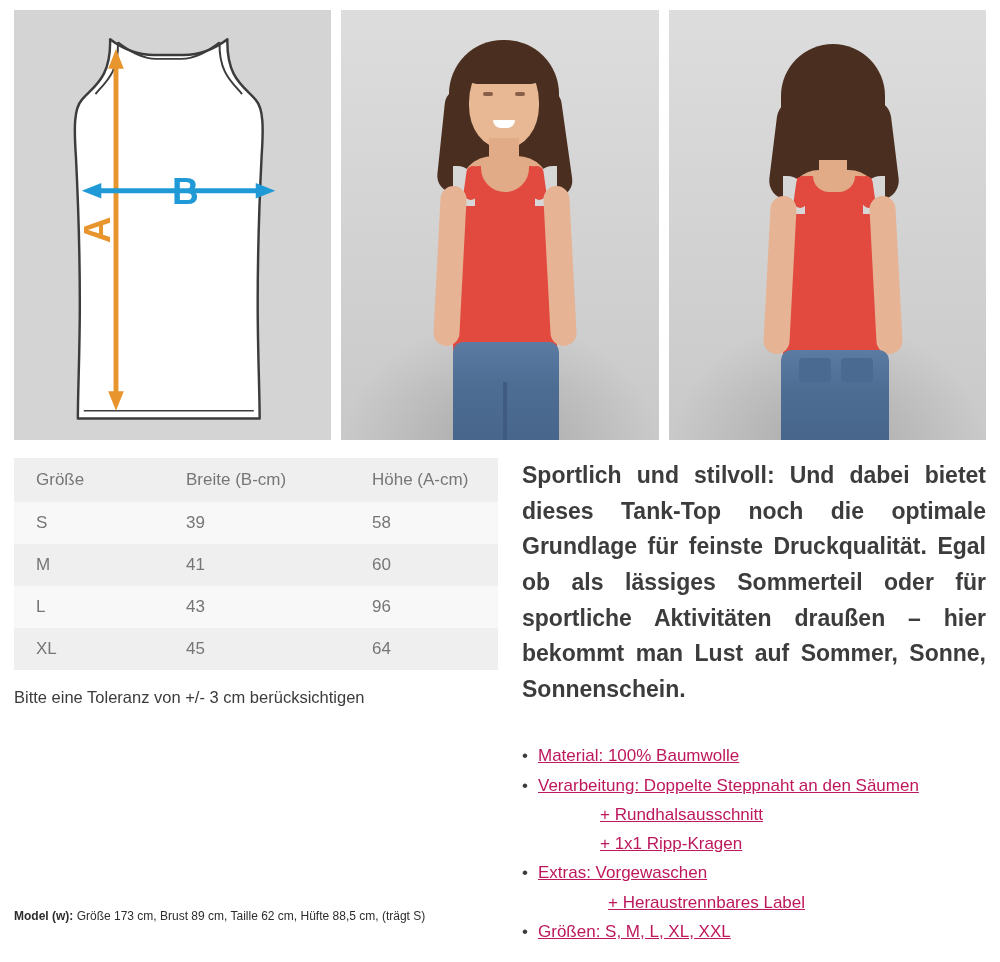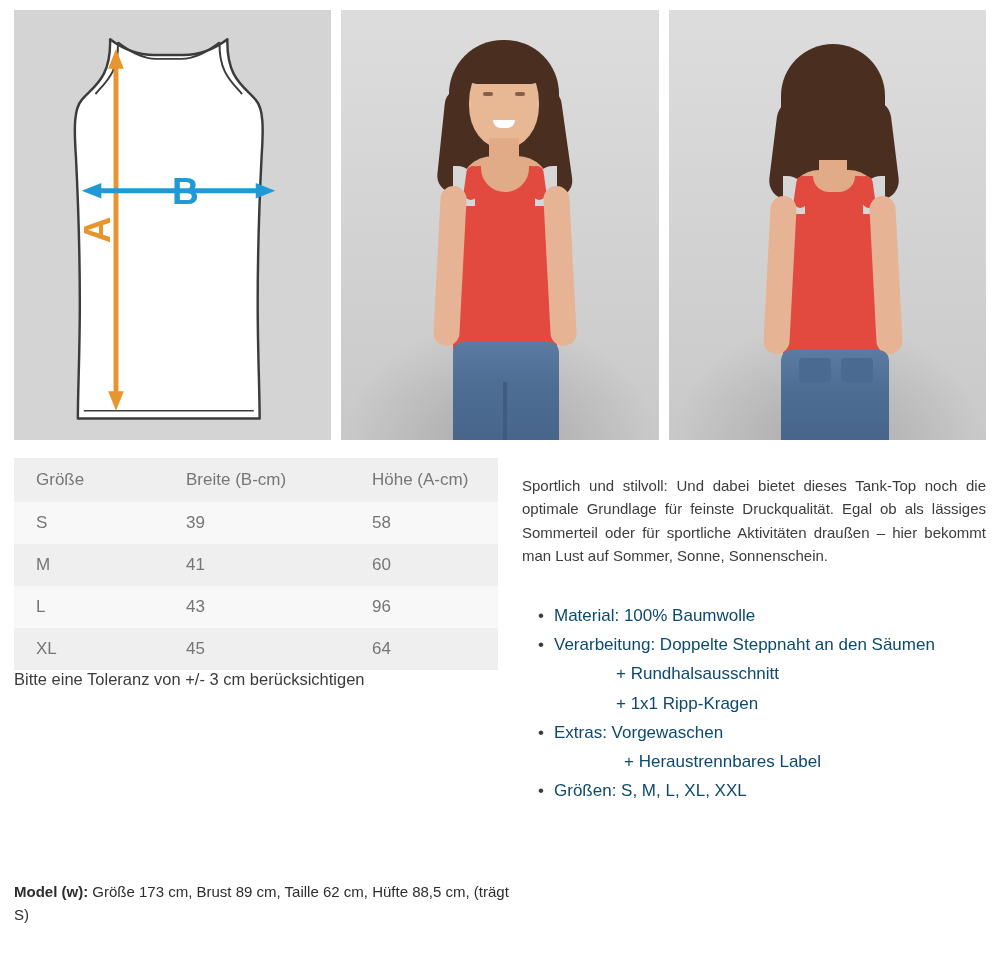--- a/index.html
+++ b/index.html
@@ -94,50 +94,53 @@
     padding: 11px 0 11px 22px;
     color: #767676;
   }
   table.size-table tr.odd td { background: #efefef; }
   table.size-table tr.even td { background: #f8f8f8; }
   .col-size { width: 150px; }
   .col-width { width: 186px; margin-top: 29px; }
   .col-height { width: 148px; }
 
   .tolerance {
+    margin-top: 18px;
     font-size: 16.5px;
     color: #3c3c3c;
   }
 
   .model-line {
     position: absolute;
     left: 14px;
     bottom: 36px;
     width: 500px;
-    font-size: 15px;
+    font-size: 12px;
     line-height: 1.55;
     color: #2d2d2d;
     margin-top: 20px;
   }
   .model-line b { font-weight: bold; }
 
   
   .desc {
-    font-size: 15px;
+    font-size: 23px;
     line-height: 1.55;
     color: #3c3c3c;
     text-align: justify;
-    margin: 16px 0 34px 0;
+    margin: 0 0 34px 0;
+    font-weight: bold;
   }
   ul.specs {
     list-style: none;
-    margin: 16px; padding: 0;
+    margin: 0; padding: 0;
     font-size: 17px;
     line-height: 1.72;
-    color: #0c4a6e;
+    color: #be185d;
+    text-decoration: underline;
   }
   ul.specs li { position: relative; padding-left: 16px; }
   ul.specs li.bulleted::before {
     content: "\2022";
     position: absolute; left: 0; top: 0;
     color: #3c3c3c;
   }
   ul.specs li.indent1 { padding-left: 78px; }
   ul.specs li.indent2 { padding-left: 86px; }
   sup { font-size: 11px; vertical-align: super; }

